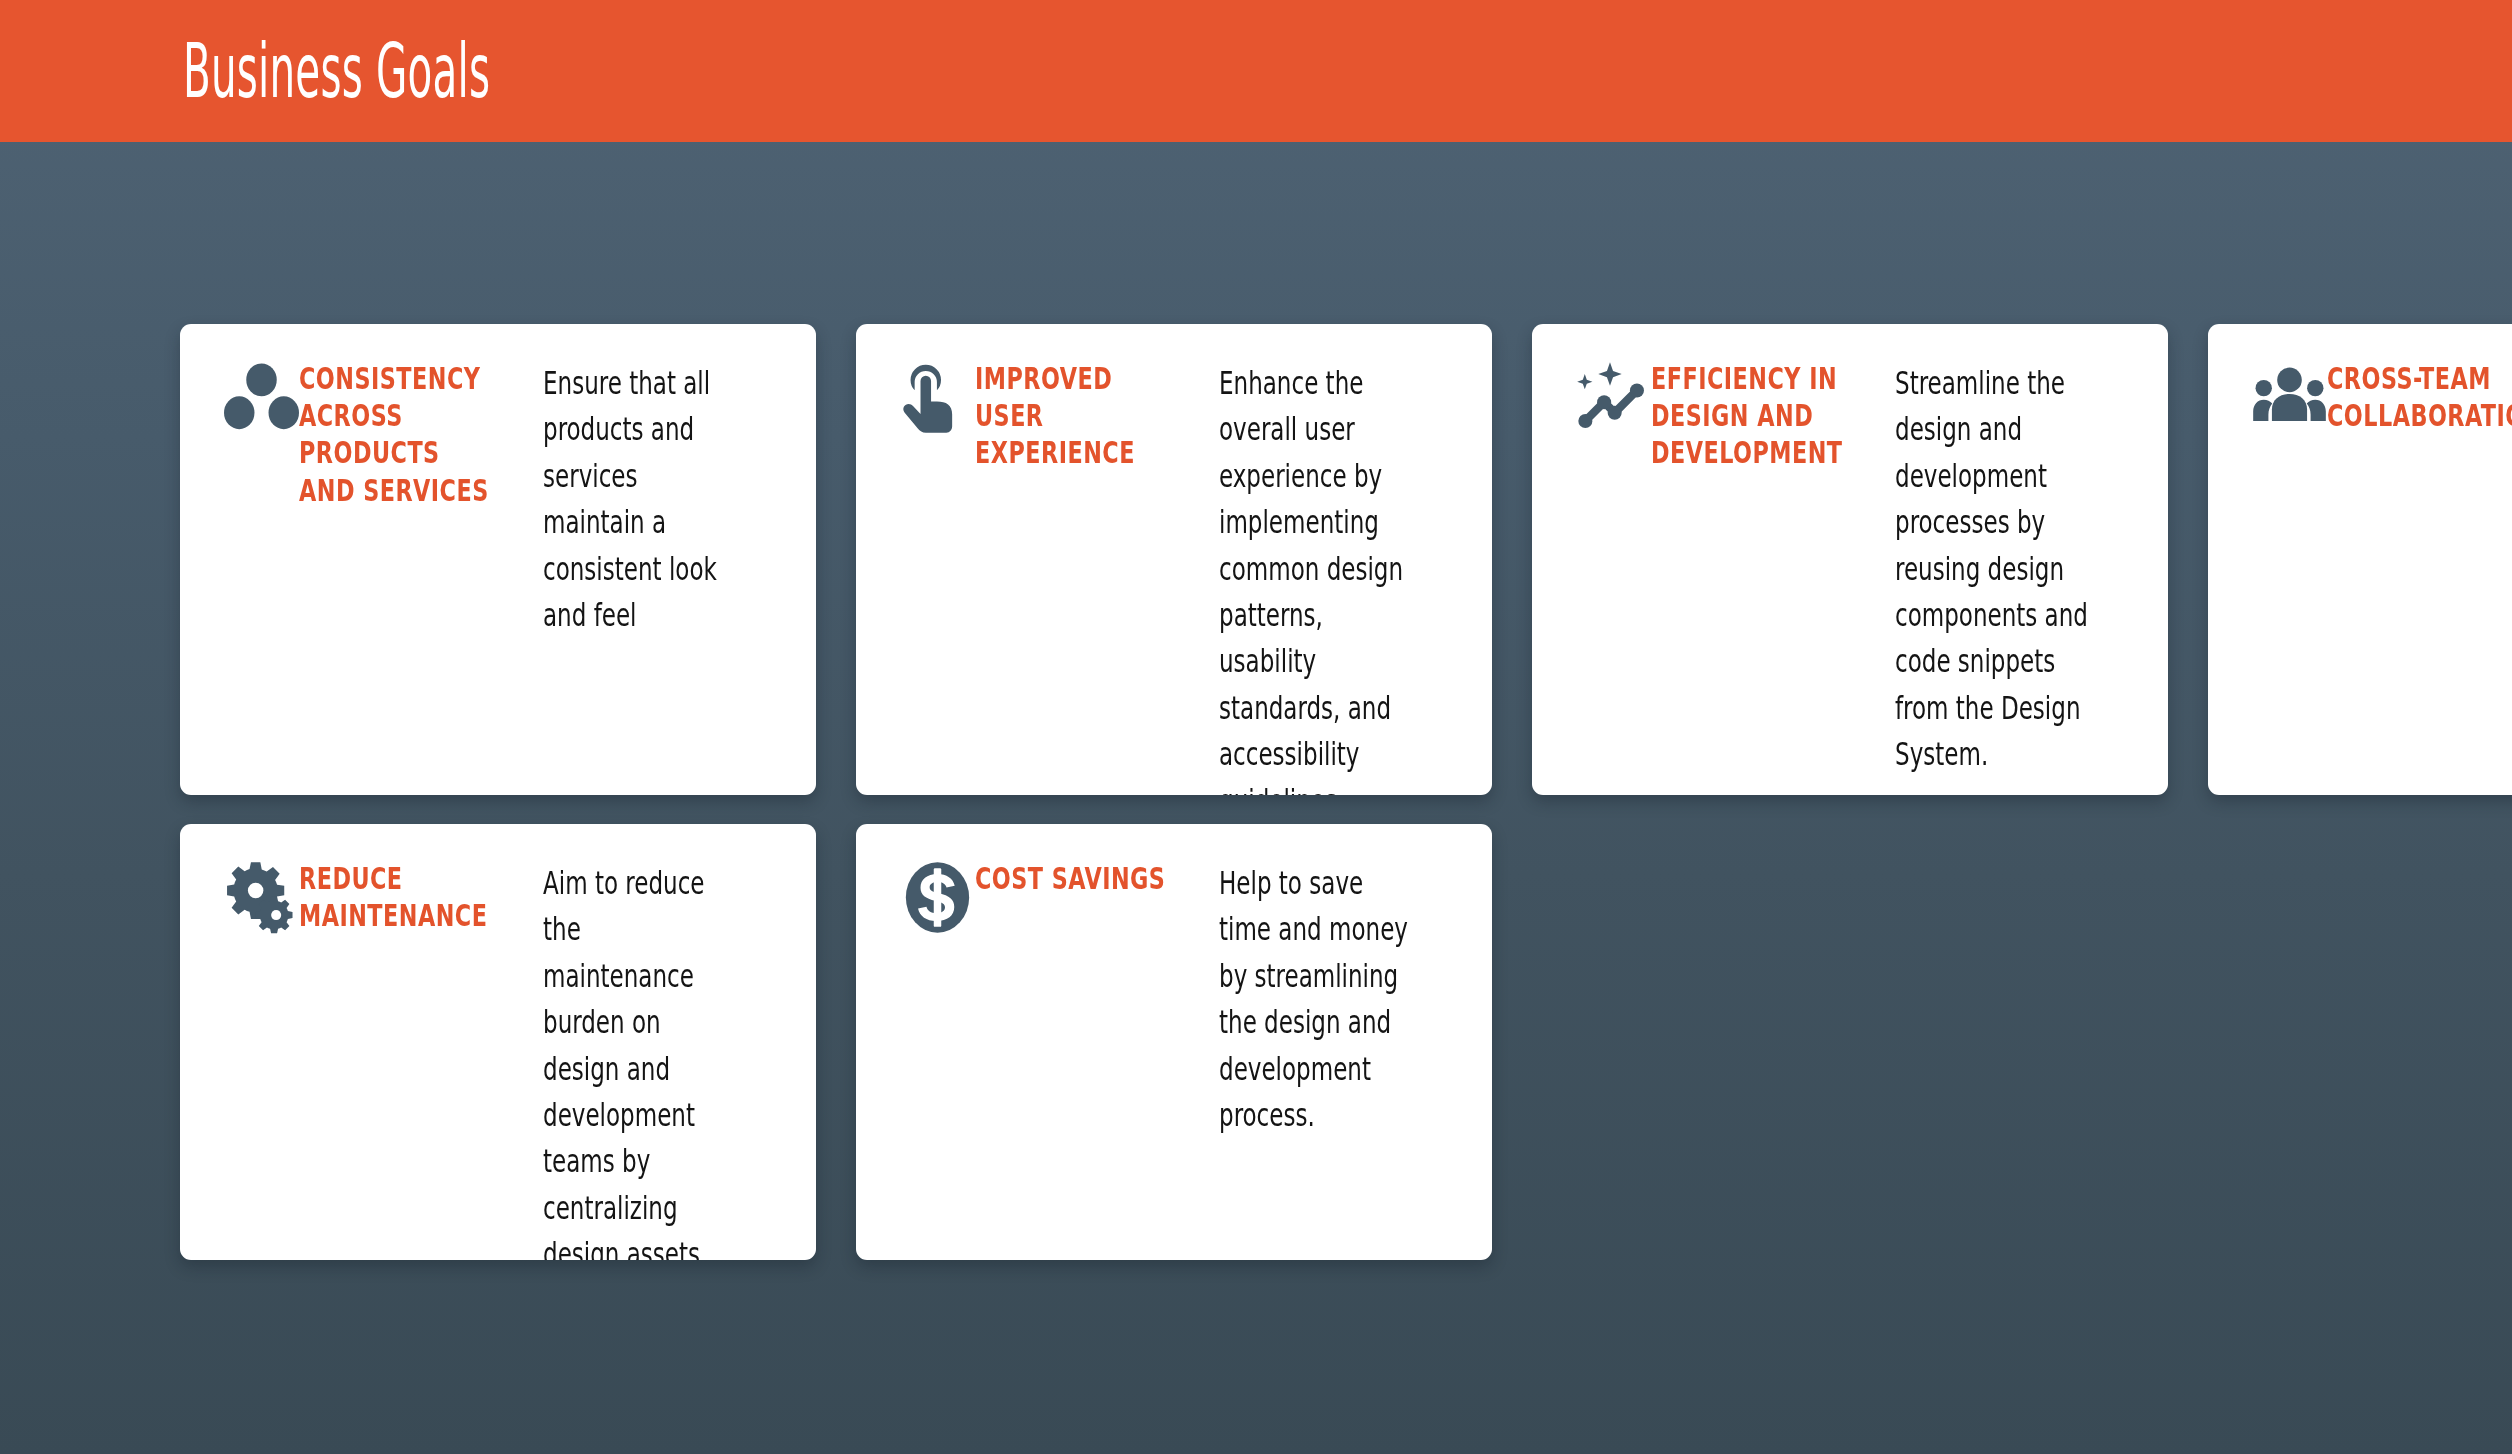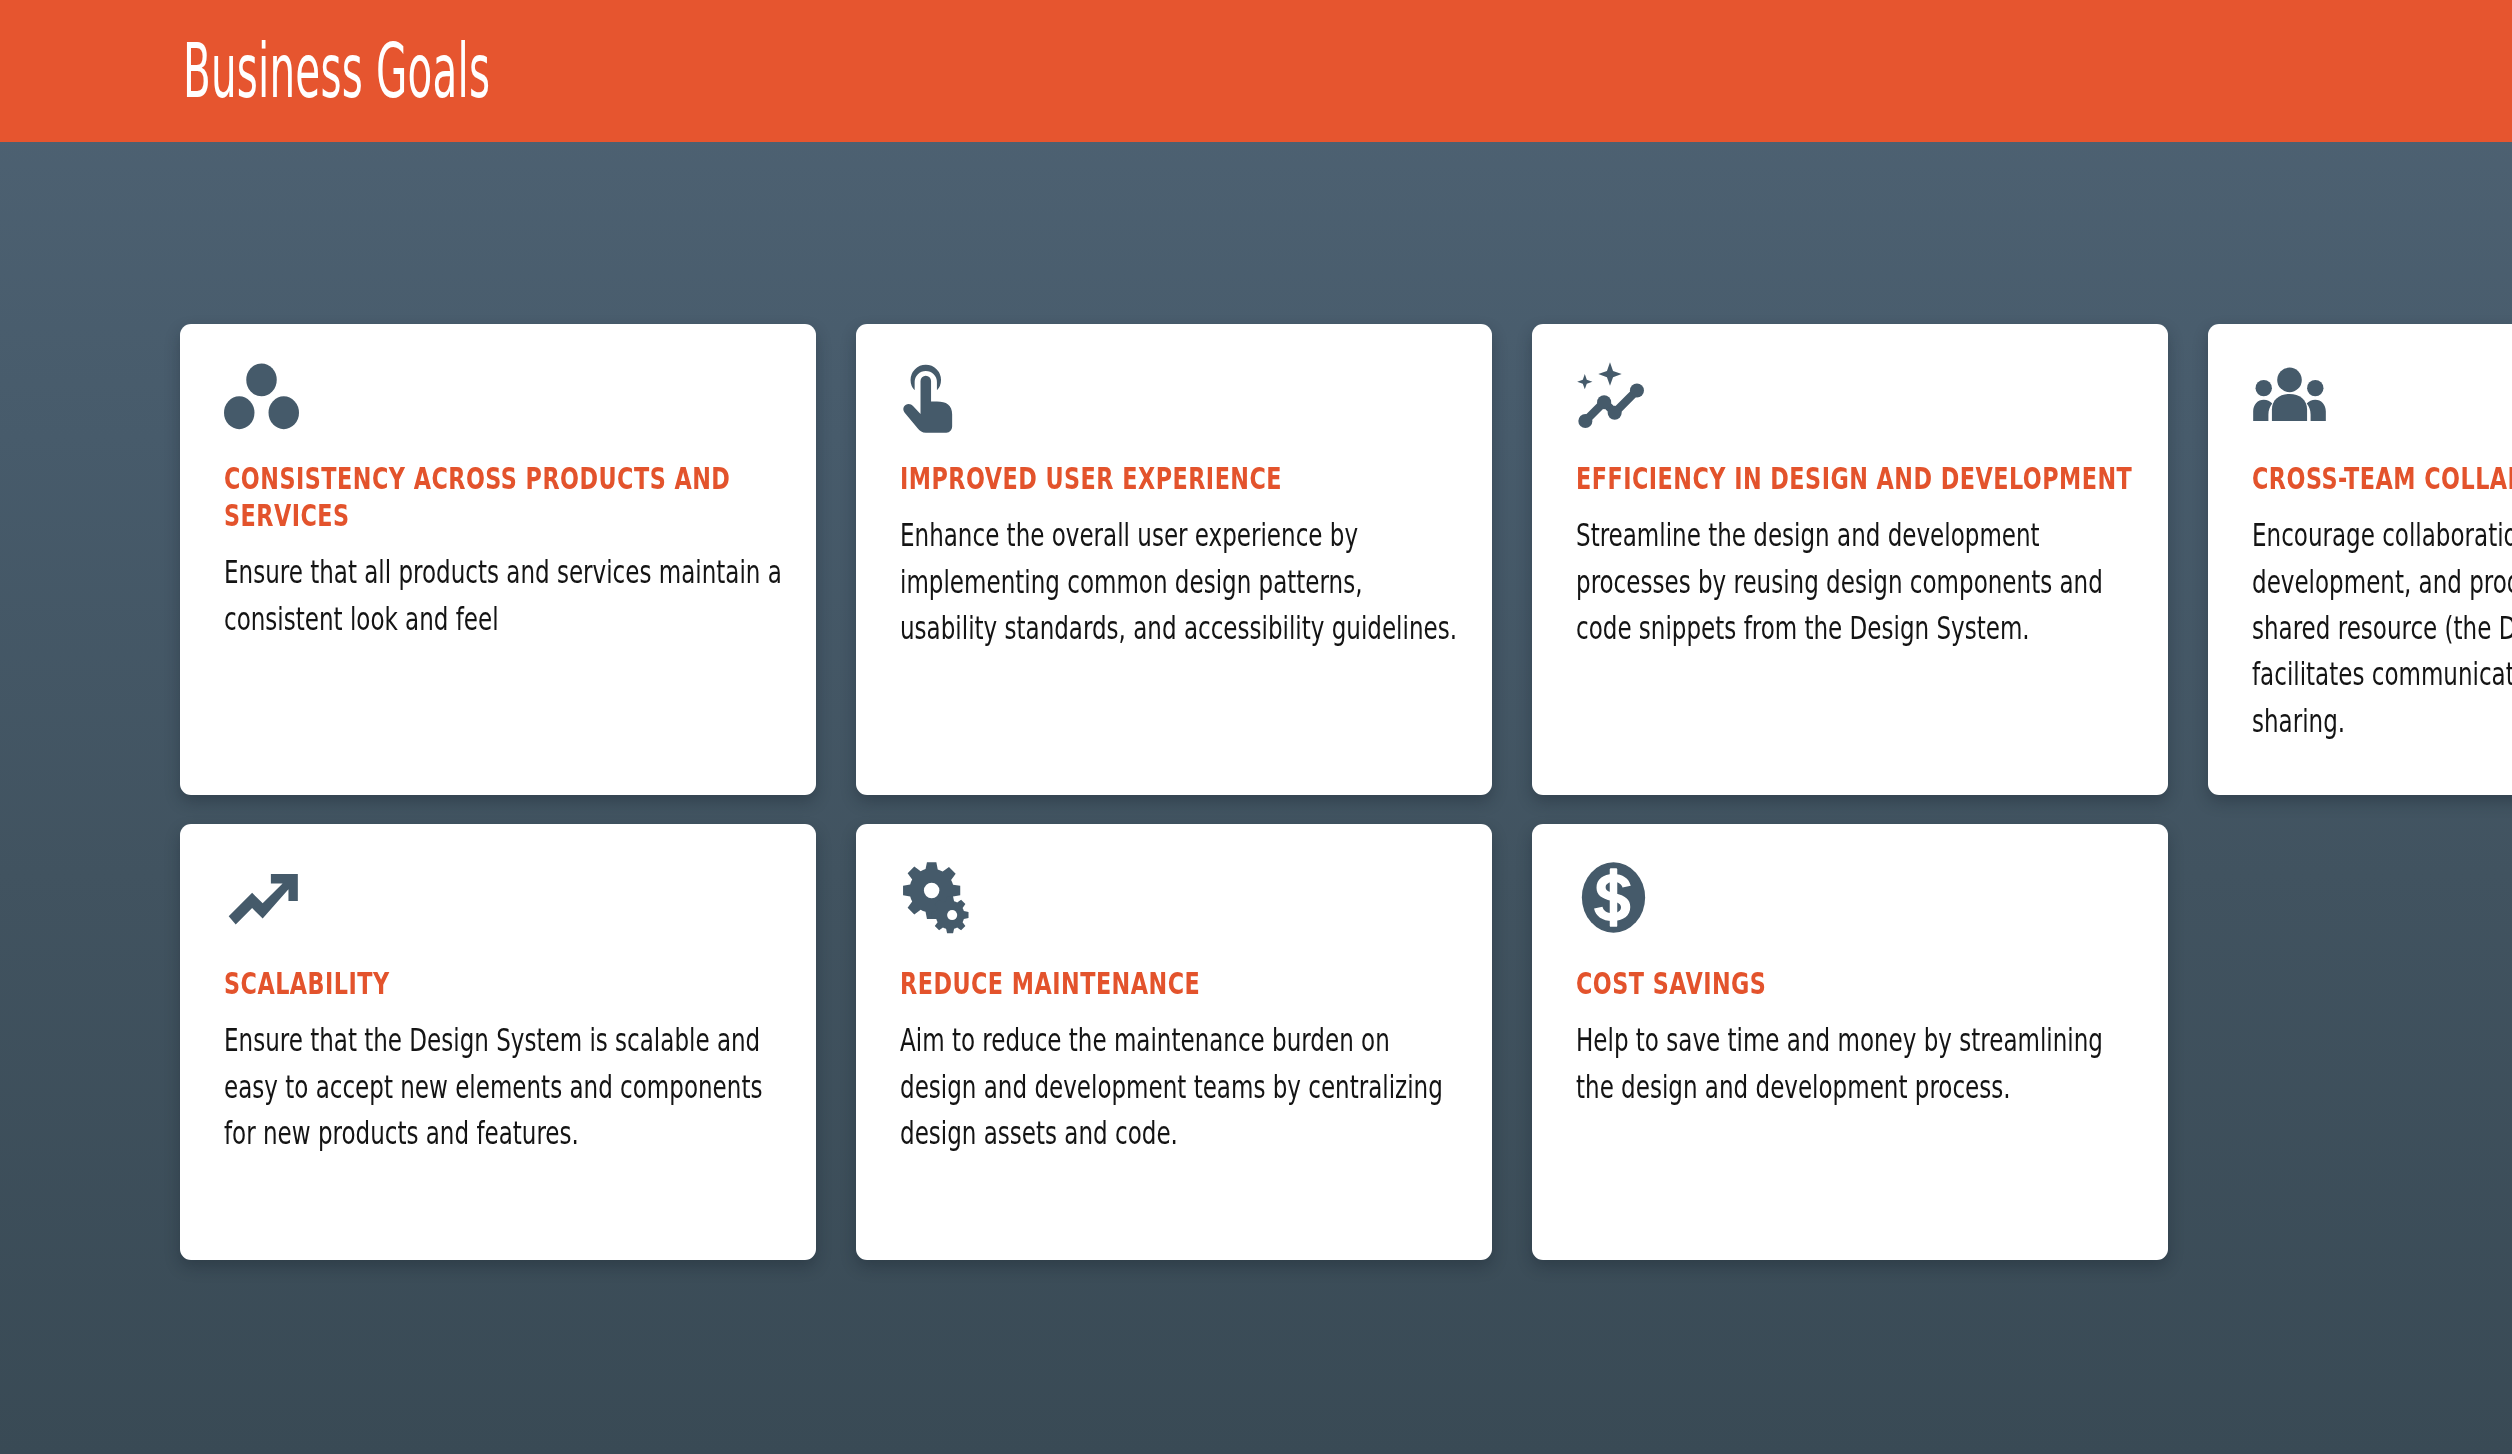--- a/index.html
+++ b/index.html
@@ -54,21 +54,21 @@
     column-gap: 40px;
     row-gap: 29px;
   }
 
   .card {
     background: #ffffff;
     border-radius: 11px;
     box-shadow: 0 7px 15px rgba(18, 28, 36, 0.30);
     padding: 36px 29px 30px 44px;
     display: flex;
-    flex-direction: column;
+    flex-direction: row;
     overflow: hidden;
   }
 
   .card-icon {
     height: 95px;
     display: flex;
     align-items: flex-start;
     margin-bottom: 5px;
   }
   .card-icon svg {
@@ -169,29 +169,20 @@
         <path d="M63 52 v-8 c0 -6 -4 -10 -9 -10 c-3 0 -5.5 1.2 -7.3 3.2 c2 2.4 3.3 5.6 3.3 9.3 V52z"></path>
 
         <circle cx="32" cy="17" r="10.5"></circle>
         <path d="M17 52 v-10 c0 -8 6.5 -13 15 -13 c8.5 0 15 5 15 13 v10z"></path>
       </svg>
     </div>
     <div class="card-title">Cross-Team Collaboration</div>
     <div class="card-body">Encourage collaboration among design, development, and product teams by providing a shared resource (the Design System) that facilitates communication and knowledge sharing.</div>
   </div>
 
-  <div class="card">
-    <div class="card-icon">
-      <svg viewBox="0 0 64 64" xmlns="http://www.w3.org/2000/svg">
-        <path d="M4 48 L24 28 L33 37 L50 20 l-10 0 l0 -8 l23 0 l0 23 l-8 0 l0 -10 L33 50 L24 41 L10 55z"></path>
-      </svg>
-    </div>
-    <div class="card-title">Scalability</div>
-    <div class="card-body">Ensure that the Design System is scalable and easy to accept new elements and components for new products and features.</div>
-  </div>
 
   <div class="card">
     <div class="card-icon">
       <svg viewBox="0 0 64 64" xmlns="http://www.w3.org/2000/svg">
 
         <path d="M23 2 h8 l1.2 6.1 a16 16 0 0 1 4.2 1.8 L41.8 6 l5.7 5.7 l-3.9 5.3 a16 16 0 0 1 1.7 4.2 L51.4 22 v8 l-6.1 1.2 a16 16 0 0 1 -1.7 4.2 l3.9 5.3 l-5.7 5.7 l-5.4 -3.9 a16 16 0 0 1 -4.2 1.7 L31 50.3 h-8 l-1.2 -6.1 a16 16 0 0 1 -4.2 -1.7 l-5.4 3.9 l-5.7 -5.7 l3.9 -5.3 a16 16 0 0 1 -1.7 -4.2 L2.6 30 v-8 l6.1 -1.2 a16 16 0 0 1 1.7 -4.2 L6.5 11.3 l5.7 -5.7 l5.4 3.9 a16 16 0 0 1 4.2 -1.8z"></path>
         <circle cx="27" cy="26" r="6.6" fill="#ffffff"></circle>
 
         <path d="M44 35 h5.6 l0.9 4.2 a11 11 0 0 1 2.9 1.2 l3.6 -2.6 l4 4 l-2.6 3.6 a11 11 0 0 1 1.2 2.9 l4.3 0.9 v5.6 l-4.3 0.9 a11 11 0 0 1 -1.2 2.9 l2.6 3.6 l-4 4 l-3.6 -2.6 a11 11 0 0 1 -2.9 1.2 L49.6 69 H44 l-0.9 -4.2 a11 11 0 0 1 -2.9 -1.2 L36.6 66.2 l-4 -4 l2.6 -3.6 a11 11 0 0 1 -1.2 -2.9 L29.7 54.8 v-5.6 l4.3 -0.9 a11 11 0 0 1 1.2 -2.9 l-2.6 -3.6 l4 -4 l3.6 2.6 a11 11 0 0 1 2.9 -1.2z" transform="translate(-4,-11) scale(0.92) translate(4,11)"></path>
         <circle cx="44.5" cy="47" r="4.3" fill="#ffffff"></circle>

